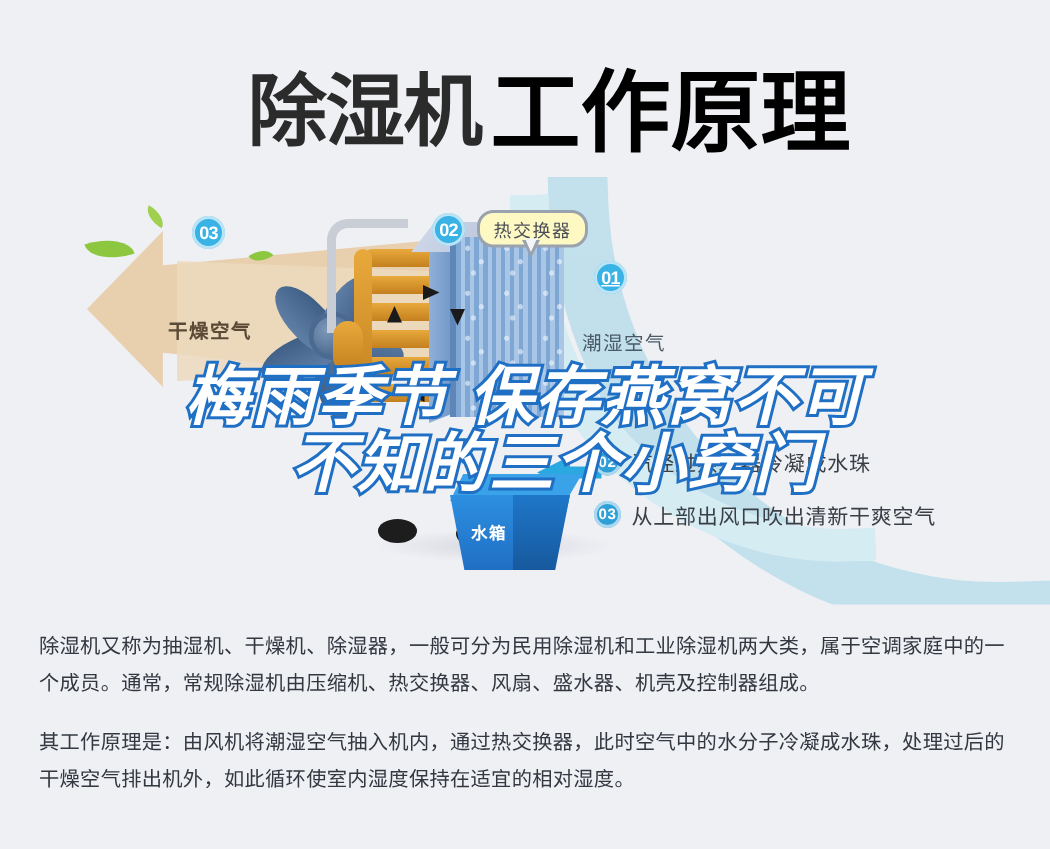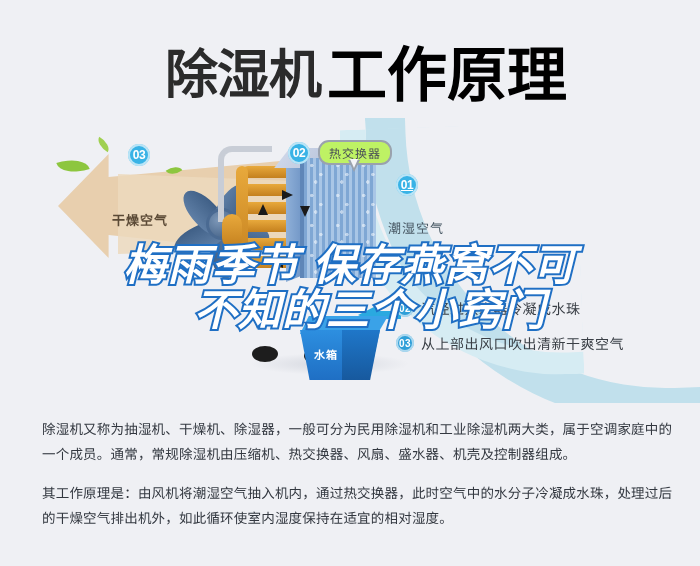--- a/index.html
+++ b/index.html
@@ -190,21 +190,21 @@
     box-shadow:0 0 0 2px rgba(255,255,255,.65) inset;
     letter-spacing:-.5px;
   }
   .num.n03a{left:128px;top:26px;}
   .num.n02{left:288px;top:24px;}
   .num.n01{left:396px;top:56px;text-decoration:underline;}
 
   .bubble{
     position:absolute;left:318px;top:22px;
     padding:2px 9px;border:2px solid #9aa2ad;border-radius:11px;
-    background:#bef264;color:#4a4f57;font-size:12px;letter-spacing:1px;
+    background:#fef9c3;color:#4a4f57;font-size:12px;letter-spacing:1px;
   }
   .bubble-tip{
     position:absolute;left:348px;top:42px;width:0;height:0;
     border-left:6px solid transparent;border-right:6px solid transparent;
     border-top:12px solid #9aa2ad;
   }
   .bubble-tip:after{
     content:"";position:absolute;left:-4px;top:-13px;width:0;height:0;
     border-left:4px solid transparent;border-right:4px solid transparent;
     border-top:9px solid #f4f5f8;
@@ -238,21 +238,21 @@
     text-shadow:0 0 0 #1f6fc4;
     white-space:nowrap;
   }
   .ov-line.l2{margin-left:40px;}
 
   
   .body-text{
     position:absolute;left:26px;top:418px;width:650px;
     font-size:13.5px;color:#333840;line-height:25px;letter-spacing:.2px;
   }
-  .body-text p{margin:0 0 14px 16px;font-family:Liberation Mono, monospace;}
+  .body-text p{margin:0 0 14px 0;}
 </style>
 </head>
 <body>
 
 <div class="page">
 
   <div class="title-wrap">
     <span class="title-a">除湿机</span><span class="title-b">工作原理</span>
   </div>
 

